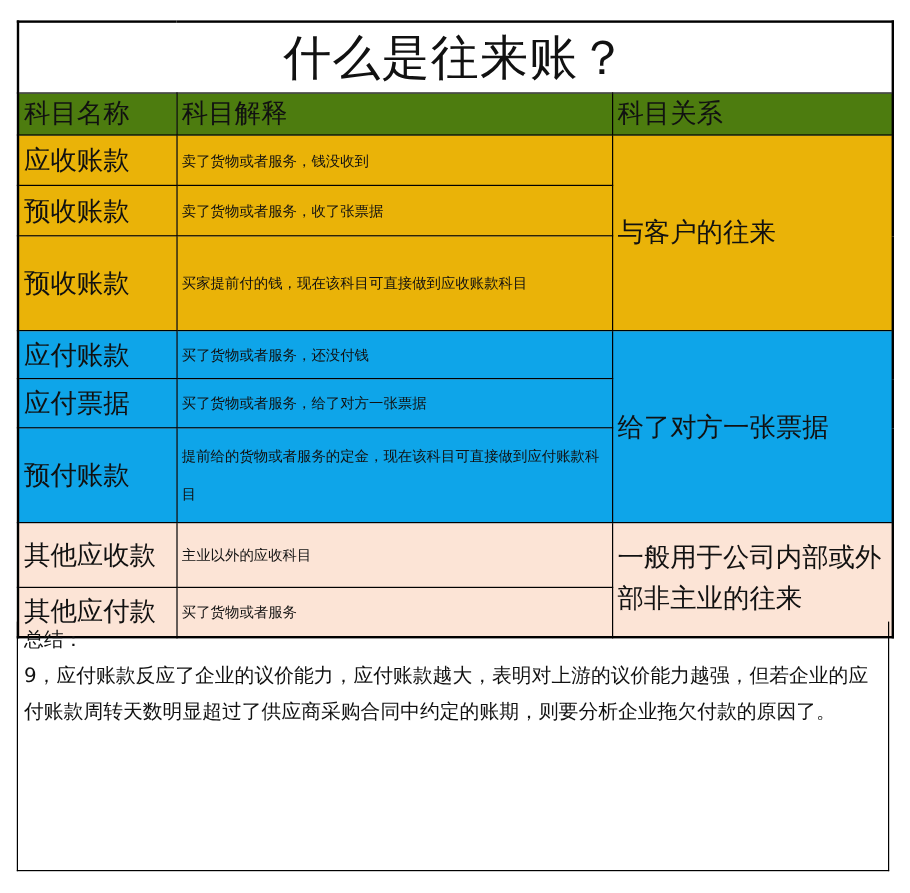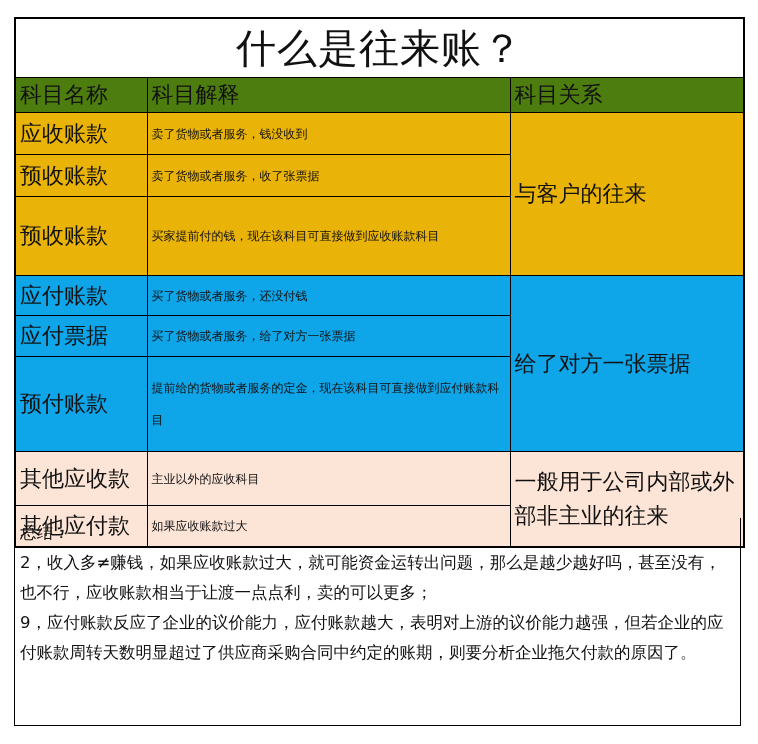--- a/index.html
+++ b/index.html
@@ -58,35 +58,34 @@
 
     <tr class="green" style="height:40px">
       <td class="name">应付账款</td>
       <td class="desc">买了货物或者服务，还没付钱</td>
       <td rowspan="3" class="rel">给了对方一张票据</td>
     </tr>
     <tr class="green" style="height:41px">
       <td class="name">应付票据</td>
       <td class="desc">买了货物或者服务，给了对方一张票据</td>
     </tr>
-    <tr class="green" style="height:95px">
+    <tr class="green" style="height:79px">
       <td class="name">预付账款</td>
       <td class="desc">提前给的货物或者服务的定金，现在该科目可直接做到应付账款科目</td>
     </tr>
 
     <tr class="peach" style="height:54px">
       <td class="name">其他应收款</td>
       <td class="desc">主业以外的应收科目</td>
       <td rowspan="2" class="rel" style="line-height:34px;">一般用于公司内部或外部非主业的往来</td>
     </tr>
     <tr class="peach" style="height:41px">
       <td class="name">其他应付款</td>
-      <td class="desc">如果应收账款过大</td>
+      <td class="desc">买了货物或者服务</td>
     </tr>
   </tbody>
     </table>
 </div>
 
 <div class="summary">
   <p>总结：</p>
-  <p>2，收入多≠赚钱，如果应收账款过大，就可能资金运转出问题，那么是越少越好吗，甚至没有，也不行，应收账款相当于让渡一点点利，卖的可以更多；</p>
   <p>9，应付账款反应了企业的议价能力，应付账款越大，表明对上游的议价能力越强，但若企业的应付账款周转天数明显超过了供应商采购合同中约定的账期，则要分析企业拖欠付款的原因了。</p>
 </div>
 
 </body></html>

